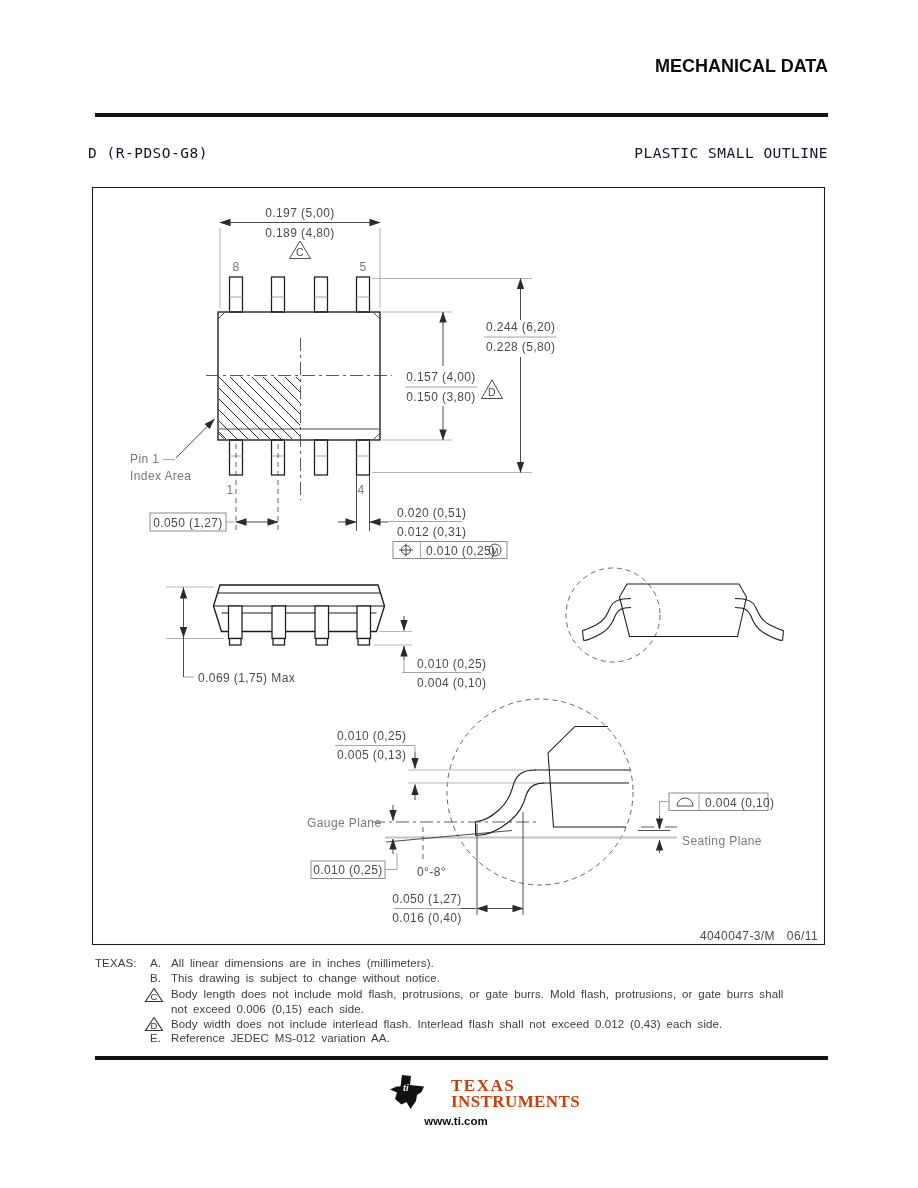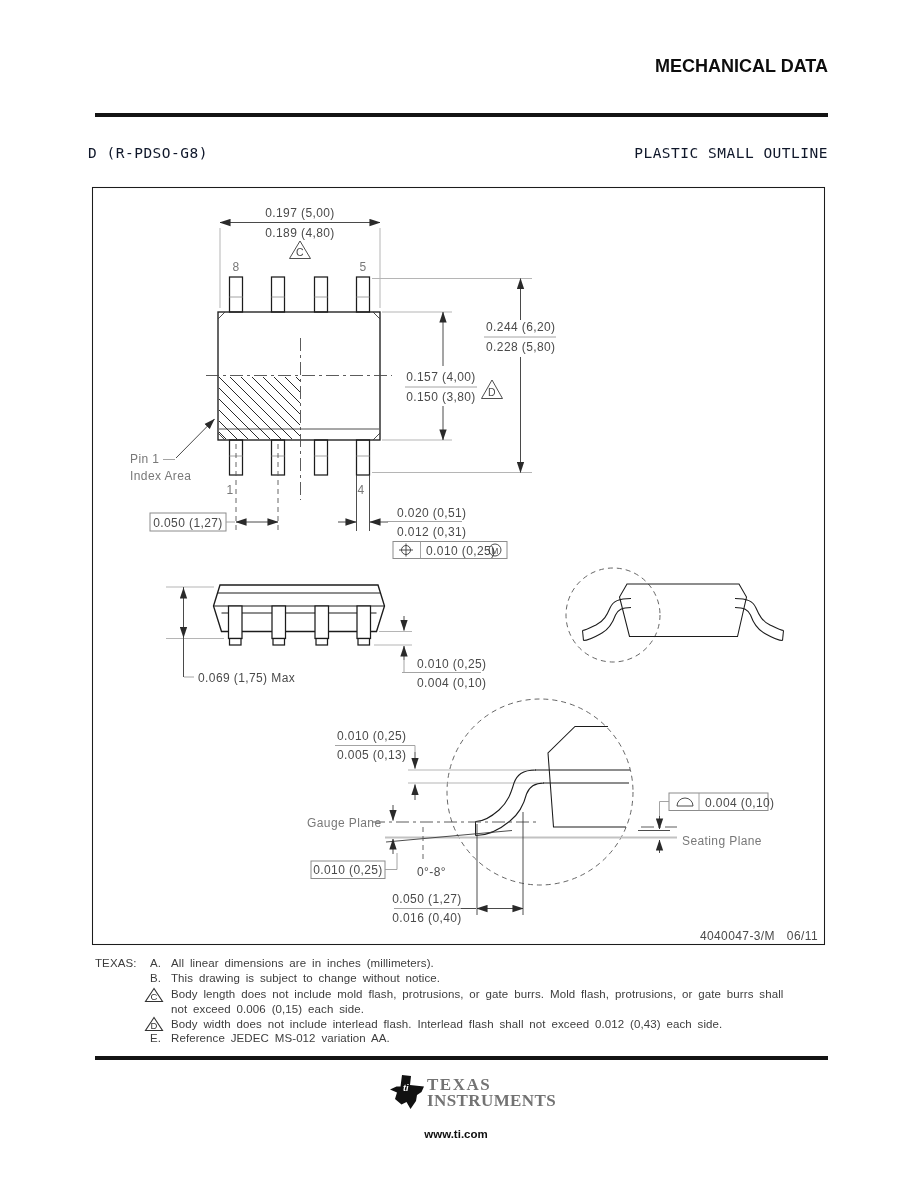--- a/index.html
+++ b/index.html
@@ -31,25 +31,25 @@
   .tp{fill:#787878;}
   .ts{font-size:10.5px;}
   .tm{font-size:8.5px;}
   
   .notes{position:absolute;left:95px;top:951px;width:740px;font-size:11.5px;color:#3d3d3d;
          word-spacing:2.5px;letter-spacing:.1px;white-space:nowrap;}
   .nabs{position:absolute;}
   .ntri{position:absolute;width:20px;height:16px;}
   
   .footer{position:absolute;left:390px;top:1074px;}
-  .brandrow{display:flex;align-items:center;}
-  .brandtext{font-family:"Liberation Serif",serif;font-weight:bold;color:#737373;line-height:1;margin-left:3px;}
+  .brandrow{display:flex;align-items:flex-end;gap:24px;}
+  .brandtext{font-family:"Liberation Serif",serif;font-weight:bold;color:#c2410c;line-height:1;margin-left:3px;}
   .brand1{font-size:17px;letter-spacing:1.5px;}
   .brand2{font-size:17px;letter-spacing:.4px;margin-top:-1px;}
-  .url{font-weight:bold;font-size:11.5px;text-align:center;width:132px;margin-top:18px;color:#0f0f0f;}
+  .url{font-weight:bold;font-size:11.5px;text-align:center;width:132px;margin-top:5px;color:#0f0f0f;}
 </style>
 </head>
 <body>
 
 <div class="page">
 
   <div class="doc-title">MECHANICAL DATA</div>
   <div class="rule rule-top"></div>
   <div class="subhead subhead-left">D (R-PDSO-G8)</div>
   <div class="subhead subhead-right">PLASTIC SMALL OUTLINE</div>

